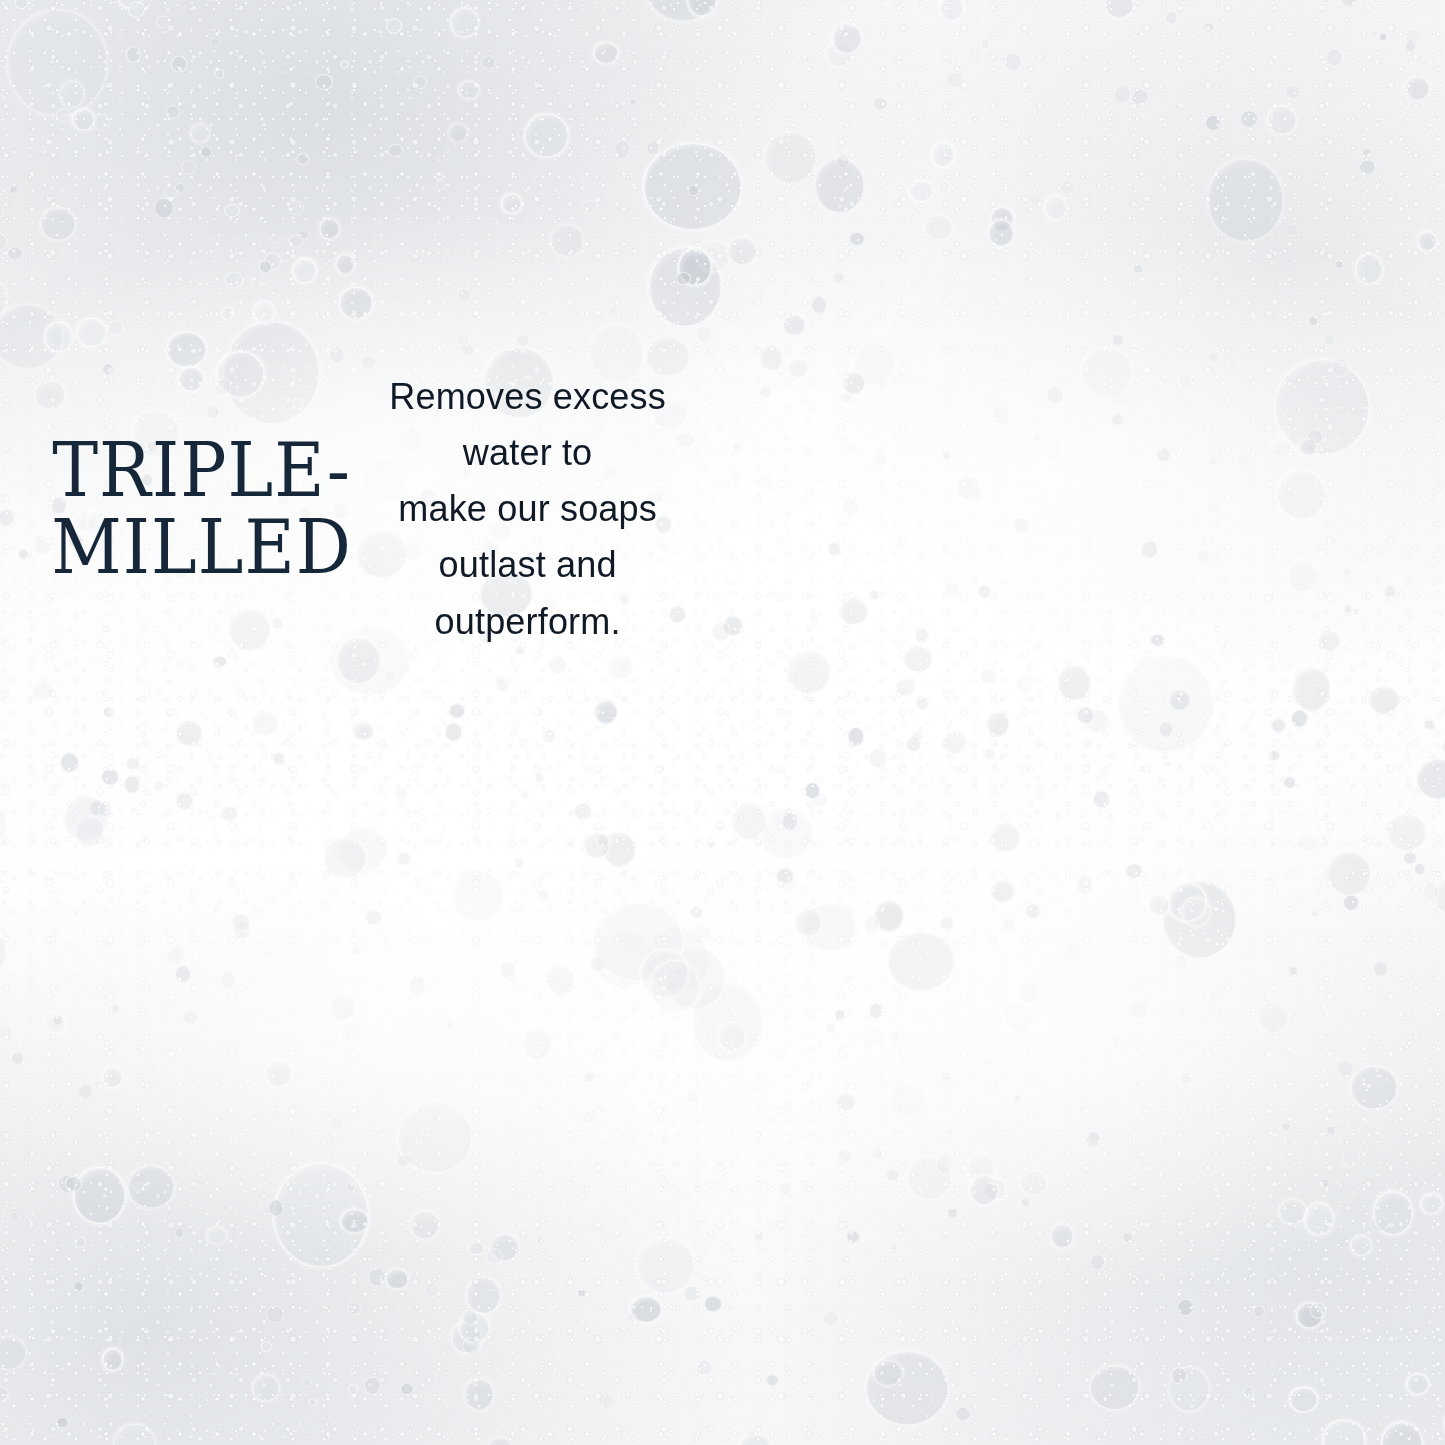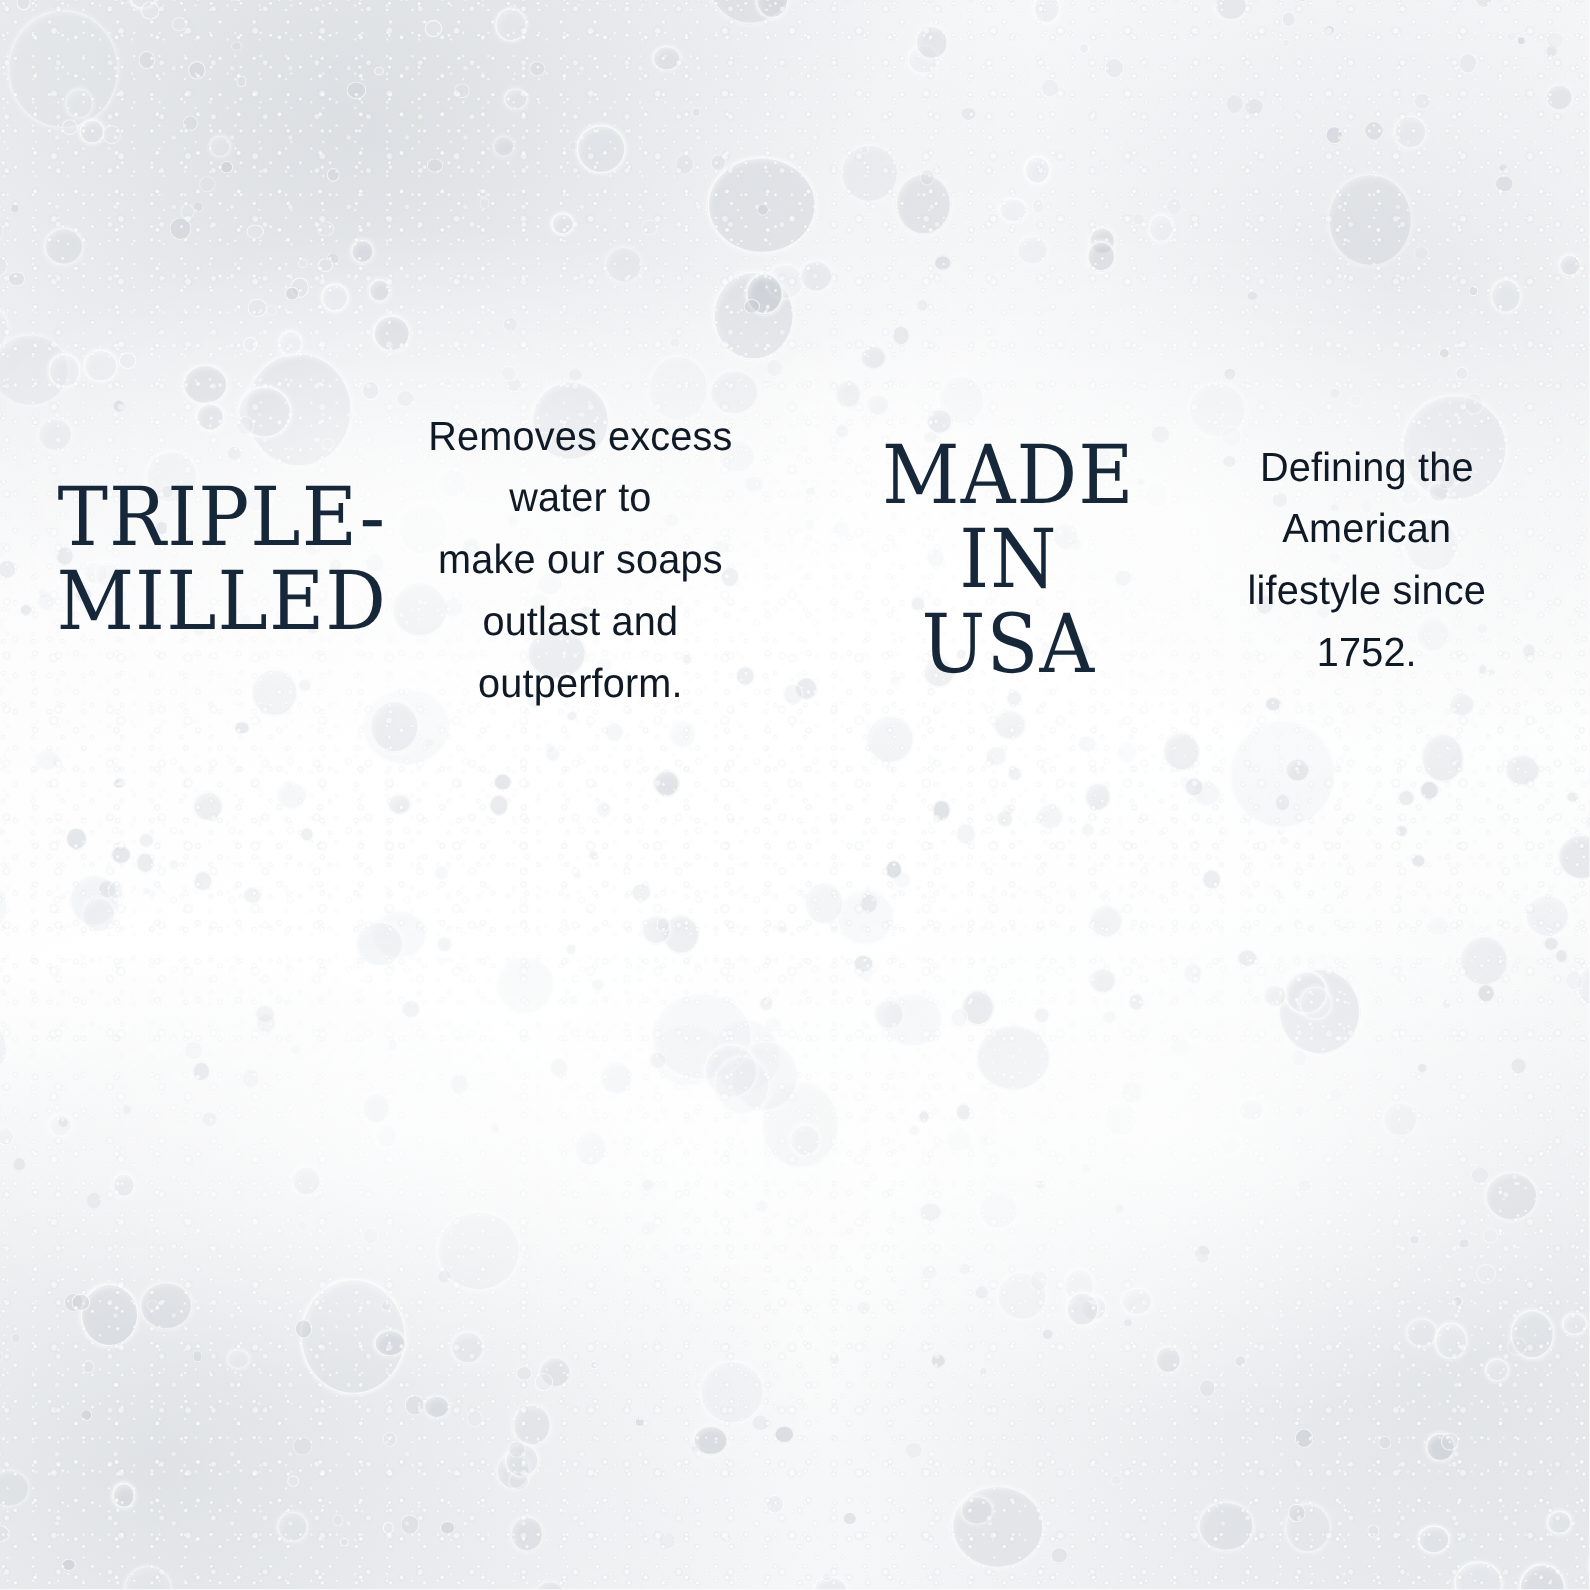--- a/index.html
+++ b/index.html
@@ -690,24 +690,17 @@
 
     <div class="feature-cell cell-r1 cell-c1">
       <h2 class="feature-title title-xl">TRIPLE-
 MILLED</h2>
       <div class="gap-r1"></div>
       <p class="feature-desc">Removes excess water to
 make our soaps outlast and
 outperform.</p>
     </div>
 
-    <div class="feature-cell cell-r1 cell-c2">
-      <h2 class="feature-title title-xl">MADE IN
-USA</h2>
-      <div class="gap-r1"></div>
-      <p class="feature-desc">Defining the American
-lifestyle since 1752.</p>
-    </div>
 
 
 
   </div>
 </div>
 
 </body></html>

